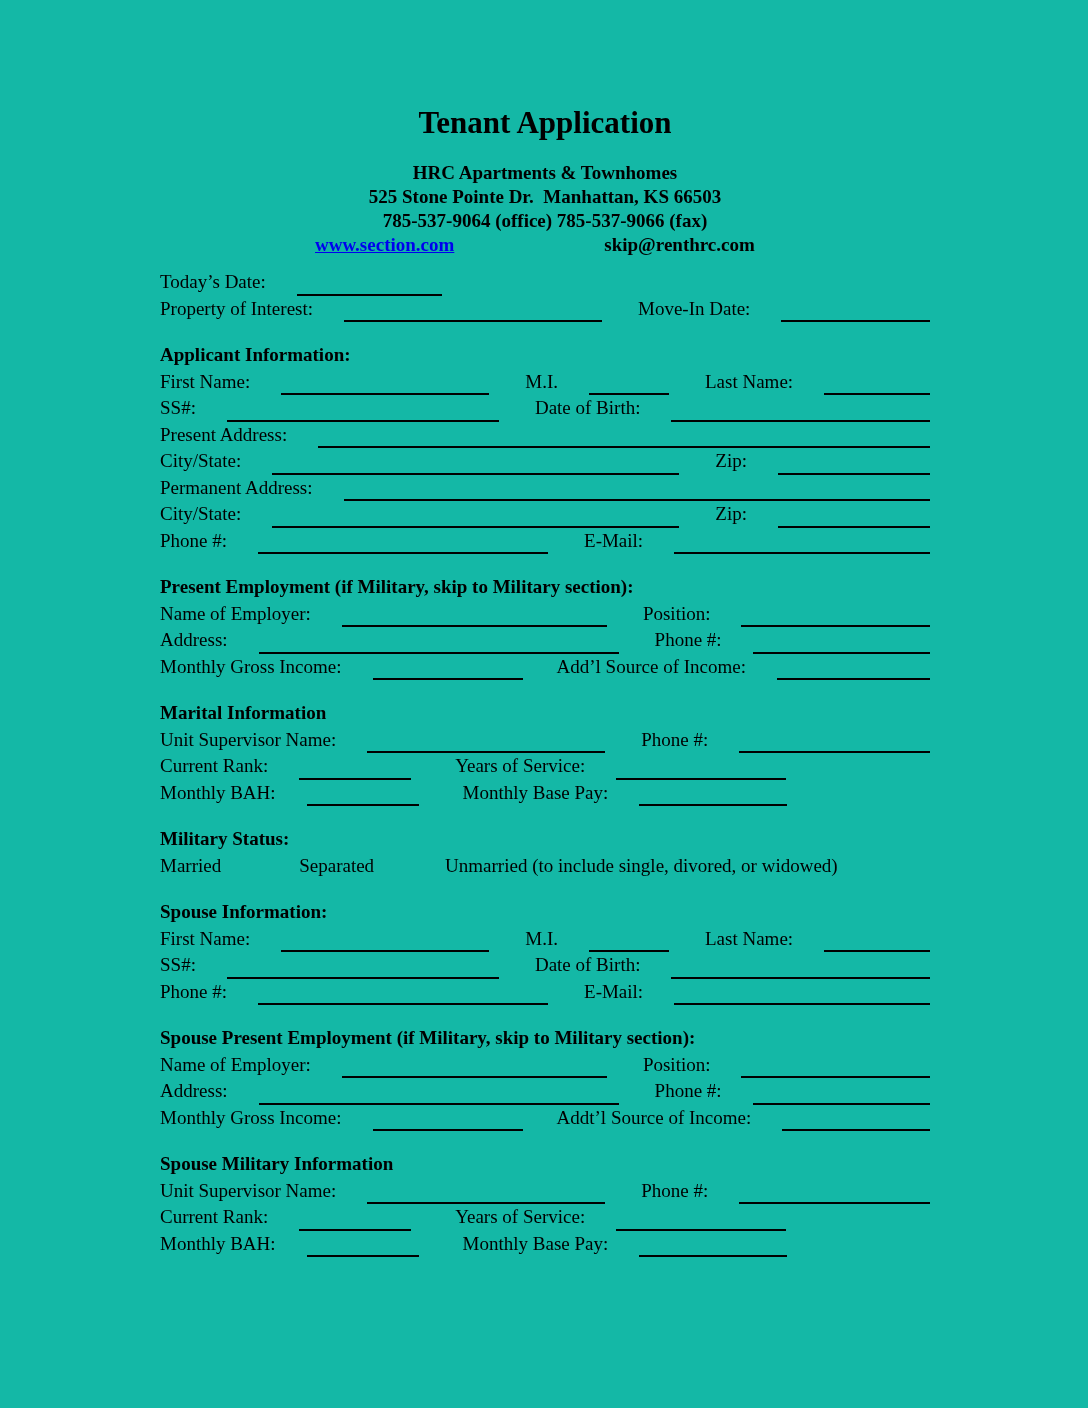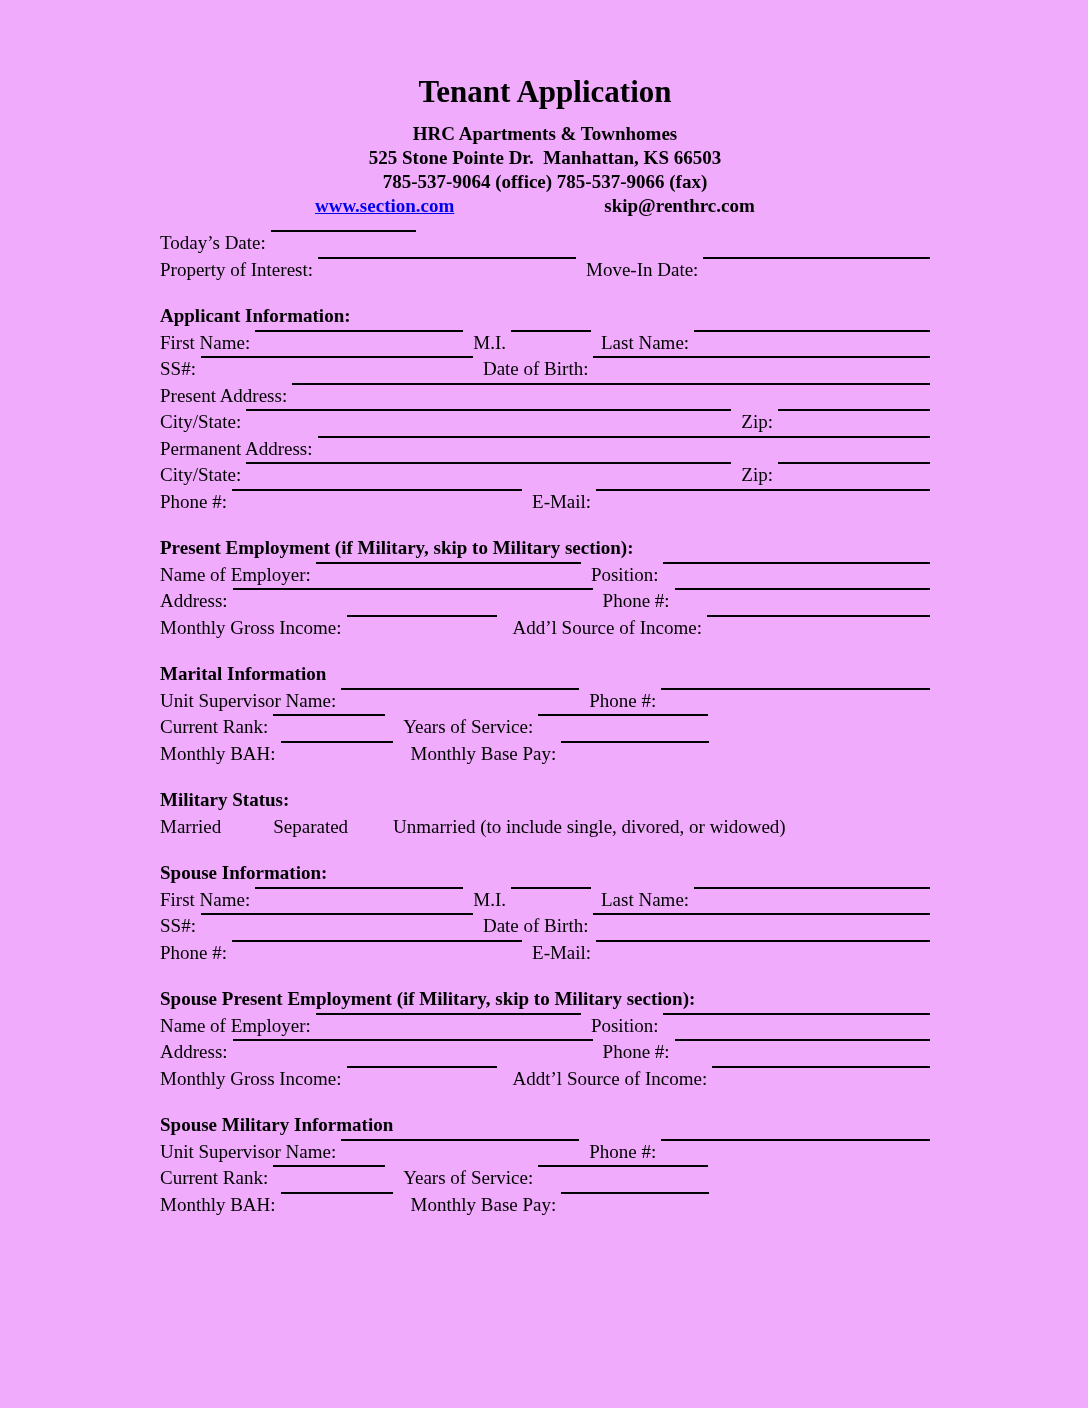--- a/index.html
+++ b/index.html
@@ -1,40 +1,40 @@
 <!DOCTYPE html>
 <html style="--link: #0000ee;"><head>
 <meta charset="utf-8">
 <style>
   html,body{margin:0;padding:0;background:#ffffff;}
   .page{
     position:relative;
     width:1088px;height:1408px;
-    background:#f0abfc;color:#000000;
+    background:#14b8a6;color:#000000;
     font-family:"Liberation Serif","DejaVu Serif",serif;
     font-size:19px;
     box-sizing:border-box;
-    padding:74px 158px 0 160px;
+    padding:105px 158px 0 160px;
     overflow:hidden;
   }
   .title{text-align:center;font-weight:bold;font-size:31px;line-height:36px;}
-  .hdr{margin-top:12px;text-align:center;font-weight:bold;line-height:24px;}
+  .hdr{margin-top:20px;text-align:center;font-weight:bold;line-height:24px;}
   .pre{white-space:pre-wrap;}
   .linkrow{display:flex;padding-left:155px;text-align:left;line-height:24px;}
   .weblink{color:var(--link,#0000ee);text-decoration:underline;font-weight:bold;cursor:pointer;}
   .email{margin-left:150px;font-weight:bold;}
   .content{margin-top:12px;}
-  .row{display:flex;align-items:flex-start;line-height:26.5px;}
+  .row{display:flex;align-items:flex-end;line-height:26.5px;gap:26px;}
   .bold{font-weight:bold;}
   .section{margin-top:20px;}
   .b{height:0;border-bottom:2px solid #000;margin-left:5px;flex:0 0 auto;}
   .b.grow{flex:1 1 auto;}
   .ml{margin-left:10px;}
   .gap18{margin-left:18px;}
-  .tight{margin-left:16px;}
+  .tight{margin-left:8px;}
 </style>
 </head>
 <body>
 
 <div class="page">
 
   <div class="title">Tenant Application</div>
 
   <div class="hdr">
     <div>HRC Apartments &amp; Townhomes</div>

